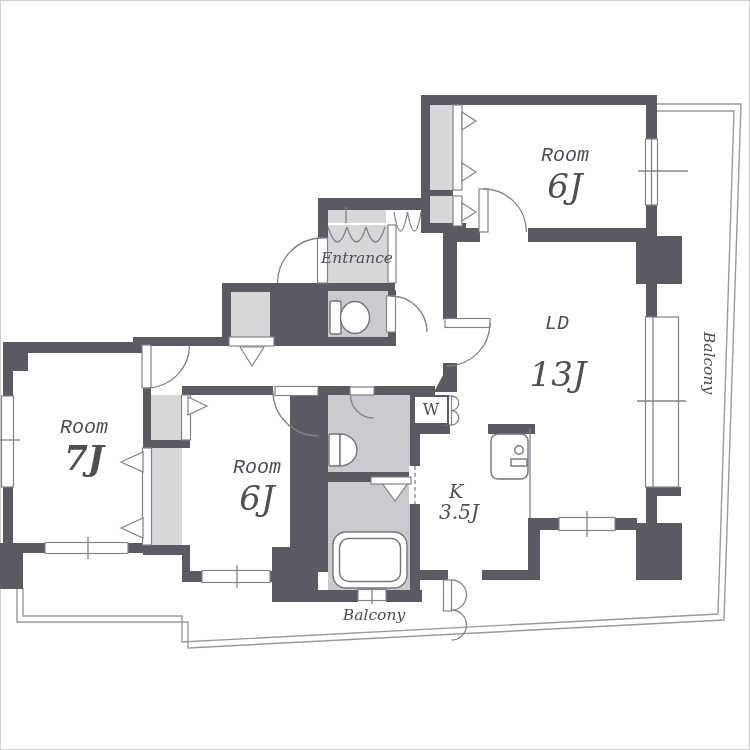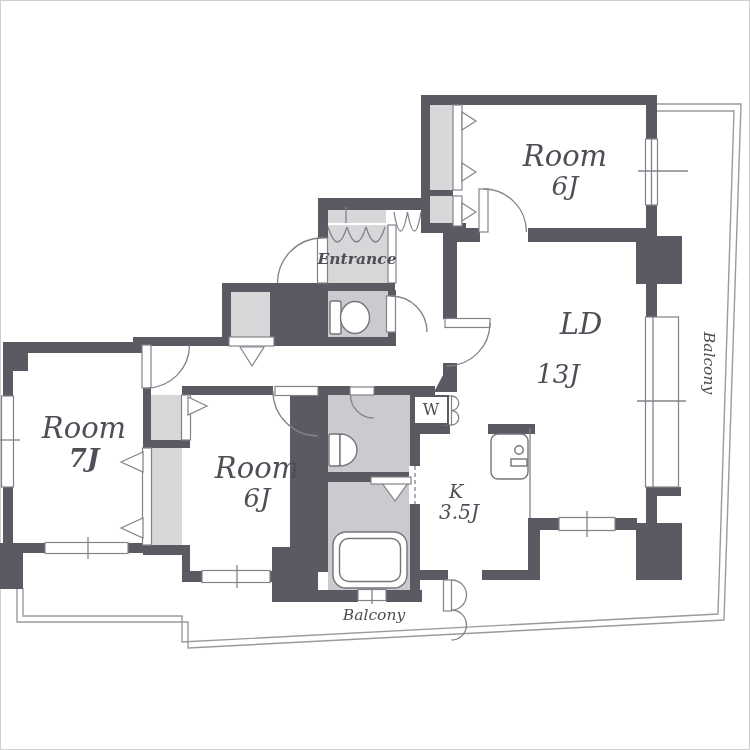--- a/index.html
+++ b/index.html
@@ -12,22 +12,22 @@
   .wet{fill:var(--wet);}
   .genkan{fill:var(--genkan);}
   .ln{stroke:var(--line);stroke-width:1.3;fill:none;}
   .leaf{fill:#fff;stroke:var(--line);stroke-width:1.2;}
   .win{fill:#fff;stroke:var(--line);stroke-width:1.2;}
   .tri{fill:#fff;stroke:var(--line);stroke-width:1.2;}
   .fix{fill:#fff;stroke:#74747c;stroke-width:1.4;}
   .rail{stroke:#9a9aa0;stroke-width:1.4;fill:none;}
   .lbl{position:absolute;color:var(--text);white-space:nowrap;
        transform:translate(-50%,-50%);font-style:italic;line-height:1;}
-  .room-name{font-size:29px;}
-  .room-size{font-size:26px;}
+  .room-name{font-size:20px;font-family:Liberation Mono, monospace;}
+  .room-size{font-size:34px;}
   .small-lbl{font-size:15.5px;}
   .k-name{font-size:19px;}
   .k-size{font-size:20px;}
   .w-lbl{font-size:16px;font-style:normal;}
   .rot90{transform:translate(-50%,-50%) rotate(90deg);}
 </style>
 </head>
 <body>
 
 <div id="canvas">
@@ -232,25 +232,25 @@
         <rect class="fix" x="491" y="434" width="37" height="45" rx="7"></rect>
         <circle class="fix" cx="519" cy="450" r="4.2"></circle>
         <rect class="fix" x="511" y="459" width="16" height="7"></rect>
       </g>
       <rect x="414" y="396" width="34" height="28" fill="#fff" stroke="#5a5a62" stroke-width="2"></rect>
     </g>
   </svg>
 
   <div class="lbl room-name" style="left:565px;top:156px;">Room</div>
   <div class="lbl room-size" style="left:565px;top:186px;">6J</div>
-  <div class="lbl room-name" style="left:557px;top:324px;margin-left:24px;">LD</div>
+  <div class="lbl room-name" style="left:557px;top:324px;">LD</div>
   <div class="lbl room-size" style="left:558px;top:374px;">13J</div>
   <div class="lbl room-name" style="left:84px;top:428px;">Room</div>
   <div class="lbl room-size" style="left:84px;top:458px;font-weight:bold;">7J</div>
   <div class="lbl room-name" style="left:257px;top:468px;">Room</div>
   <div class="lbl room-size" style="left:257px;top:498px;">6J</div>
   <div class="lbl k-name" style="left:456px;top:491px;">K</div>
   <div class="lbl k-size" style="left:459px;top:512px;">3.5J</div>
-  <div class="lbl small-lbl" style="left:357px;top:259px;font-weight:bold;">Entrance</div>
+  <div class="lbl small-lbl" style="left:357px;top:259px;">Entrance</div>
   <div class="lbl small-lbl rot90" style="left:708px;top:363px;">Balcony</div>
   <div class="lbl small-lbl" style="left:374px;top:616px;">Balcony</div>
   <div class="lbl w-lbl" style="left:431px;top:410px;">W</div>
 </div>
 
 </body></html>

